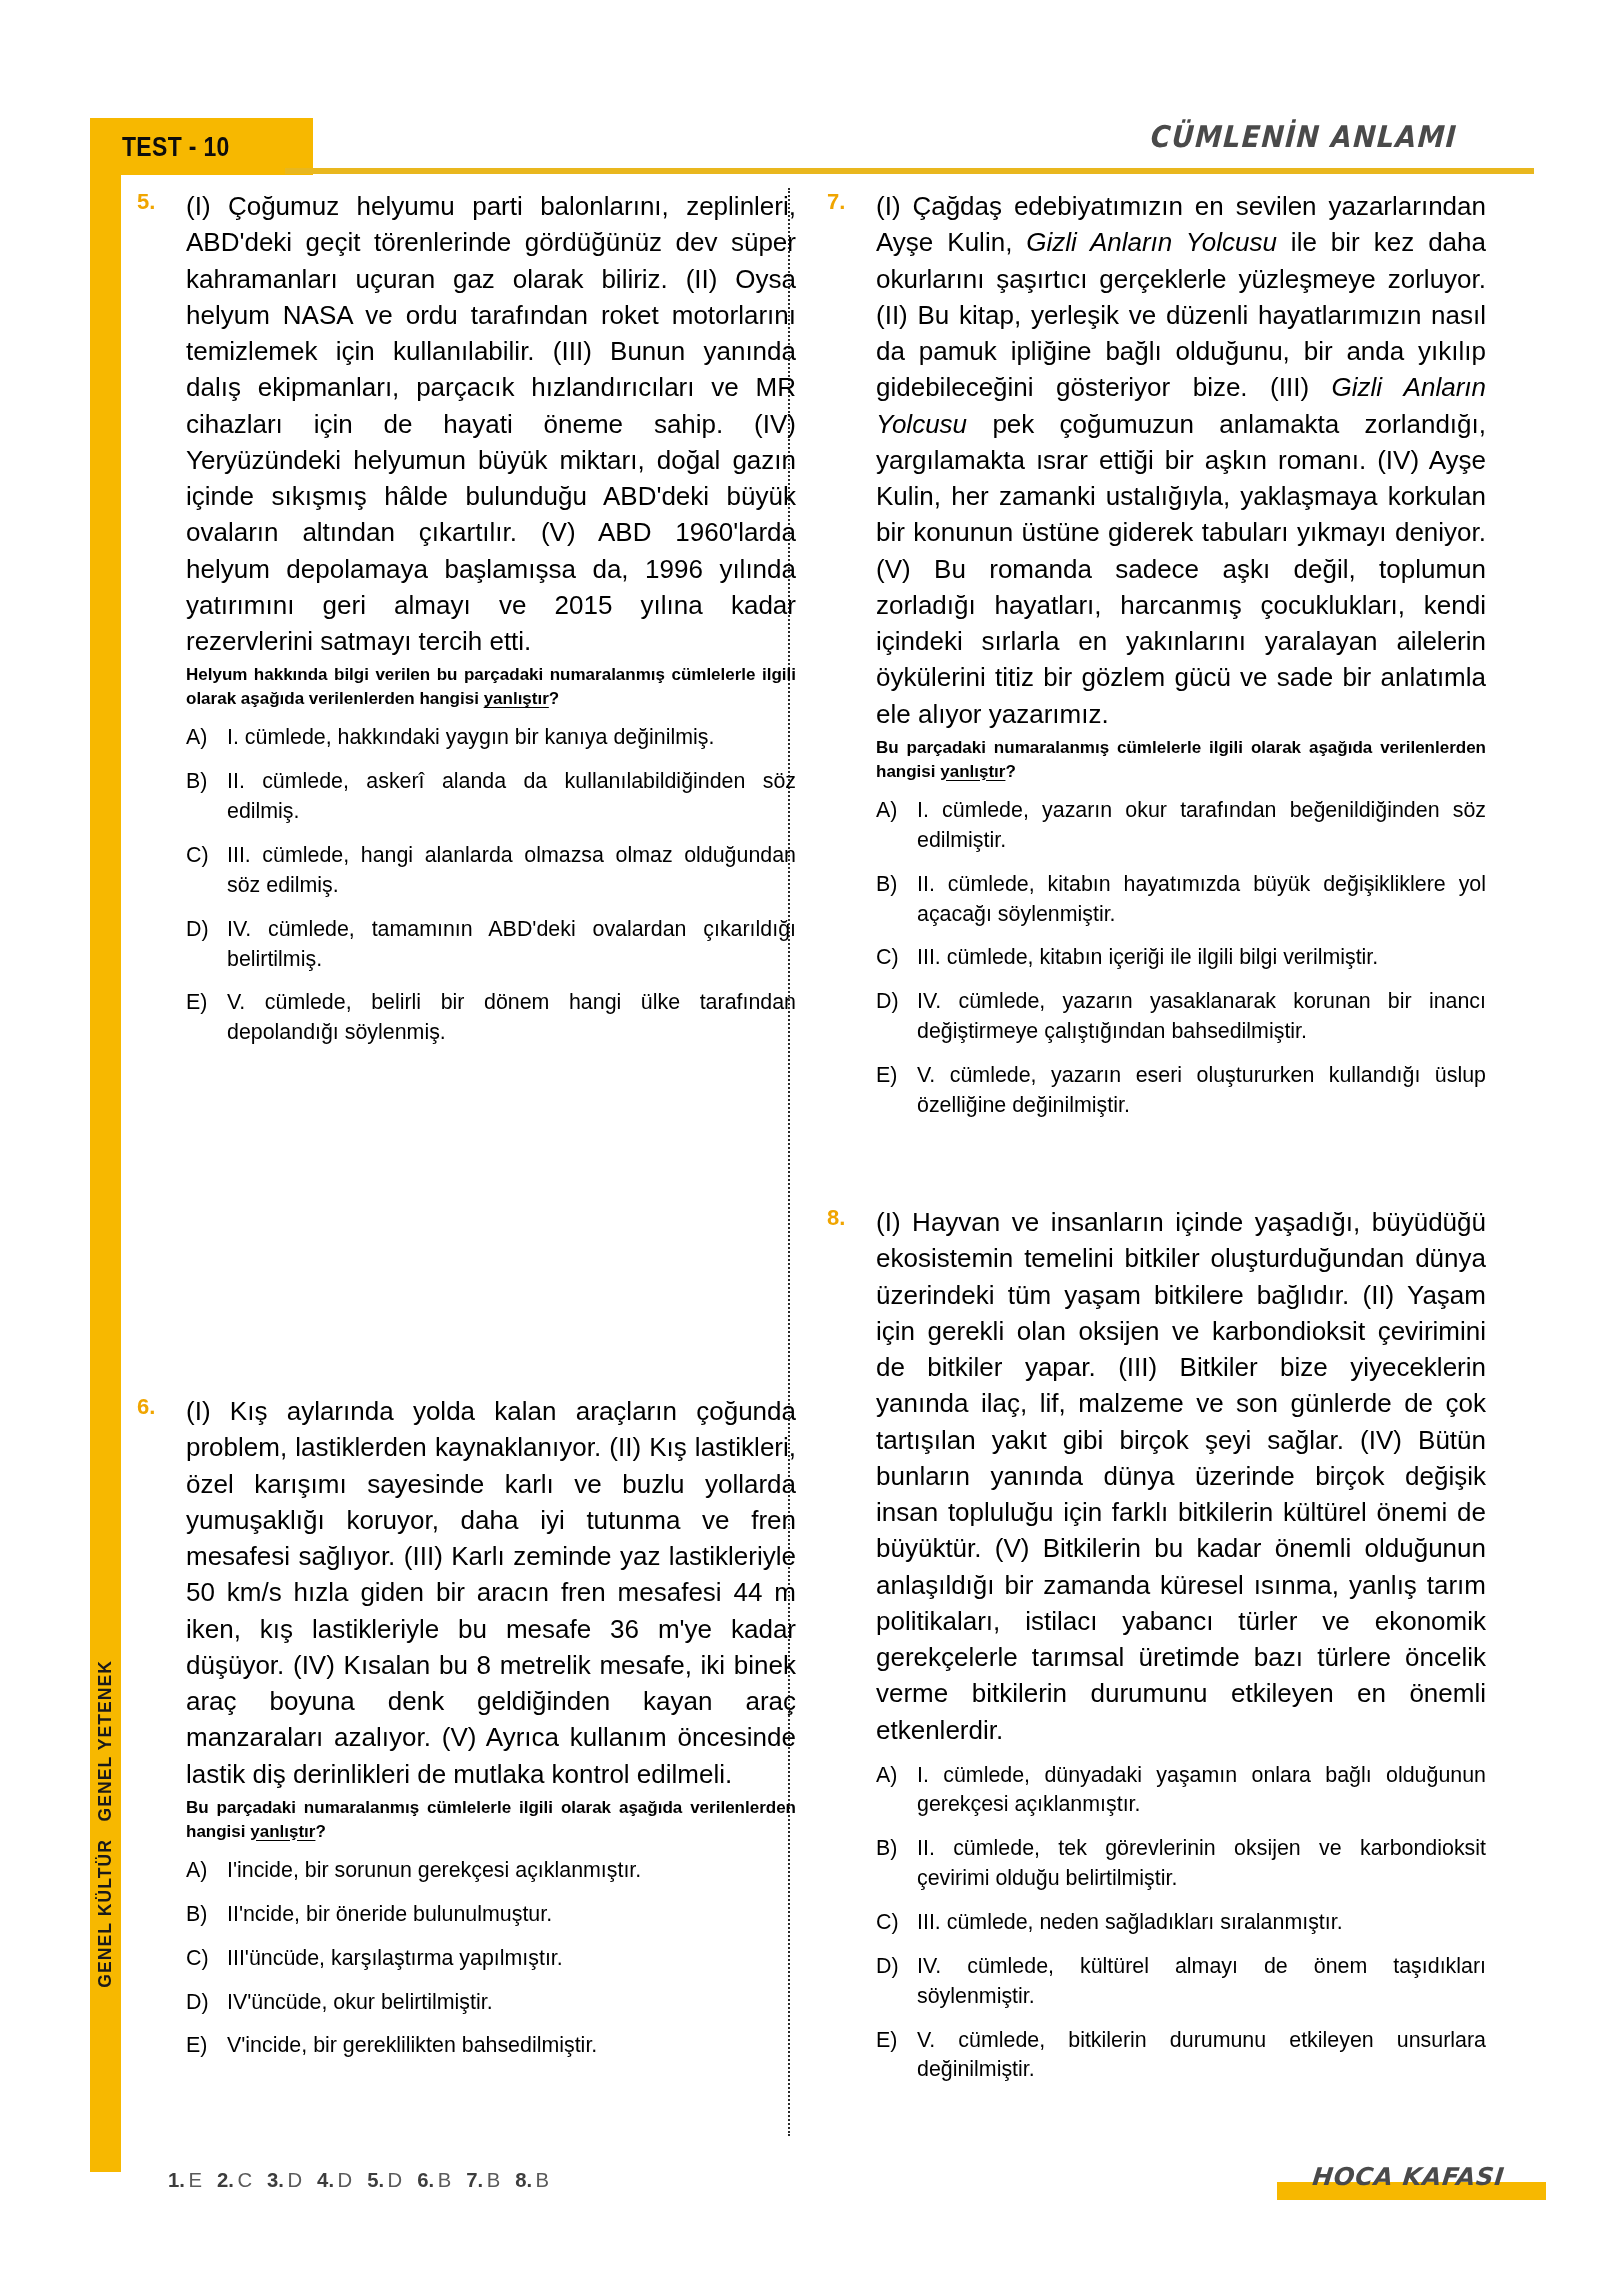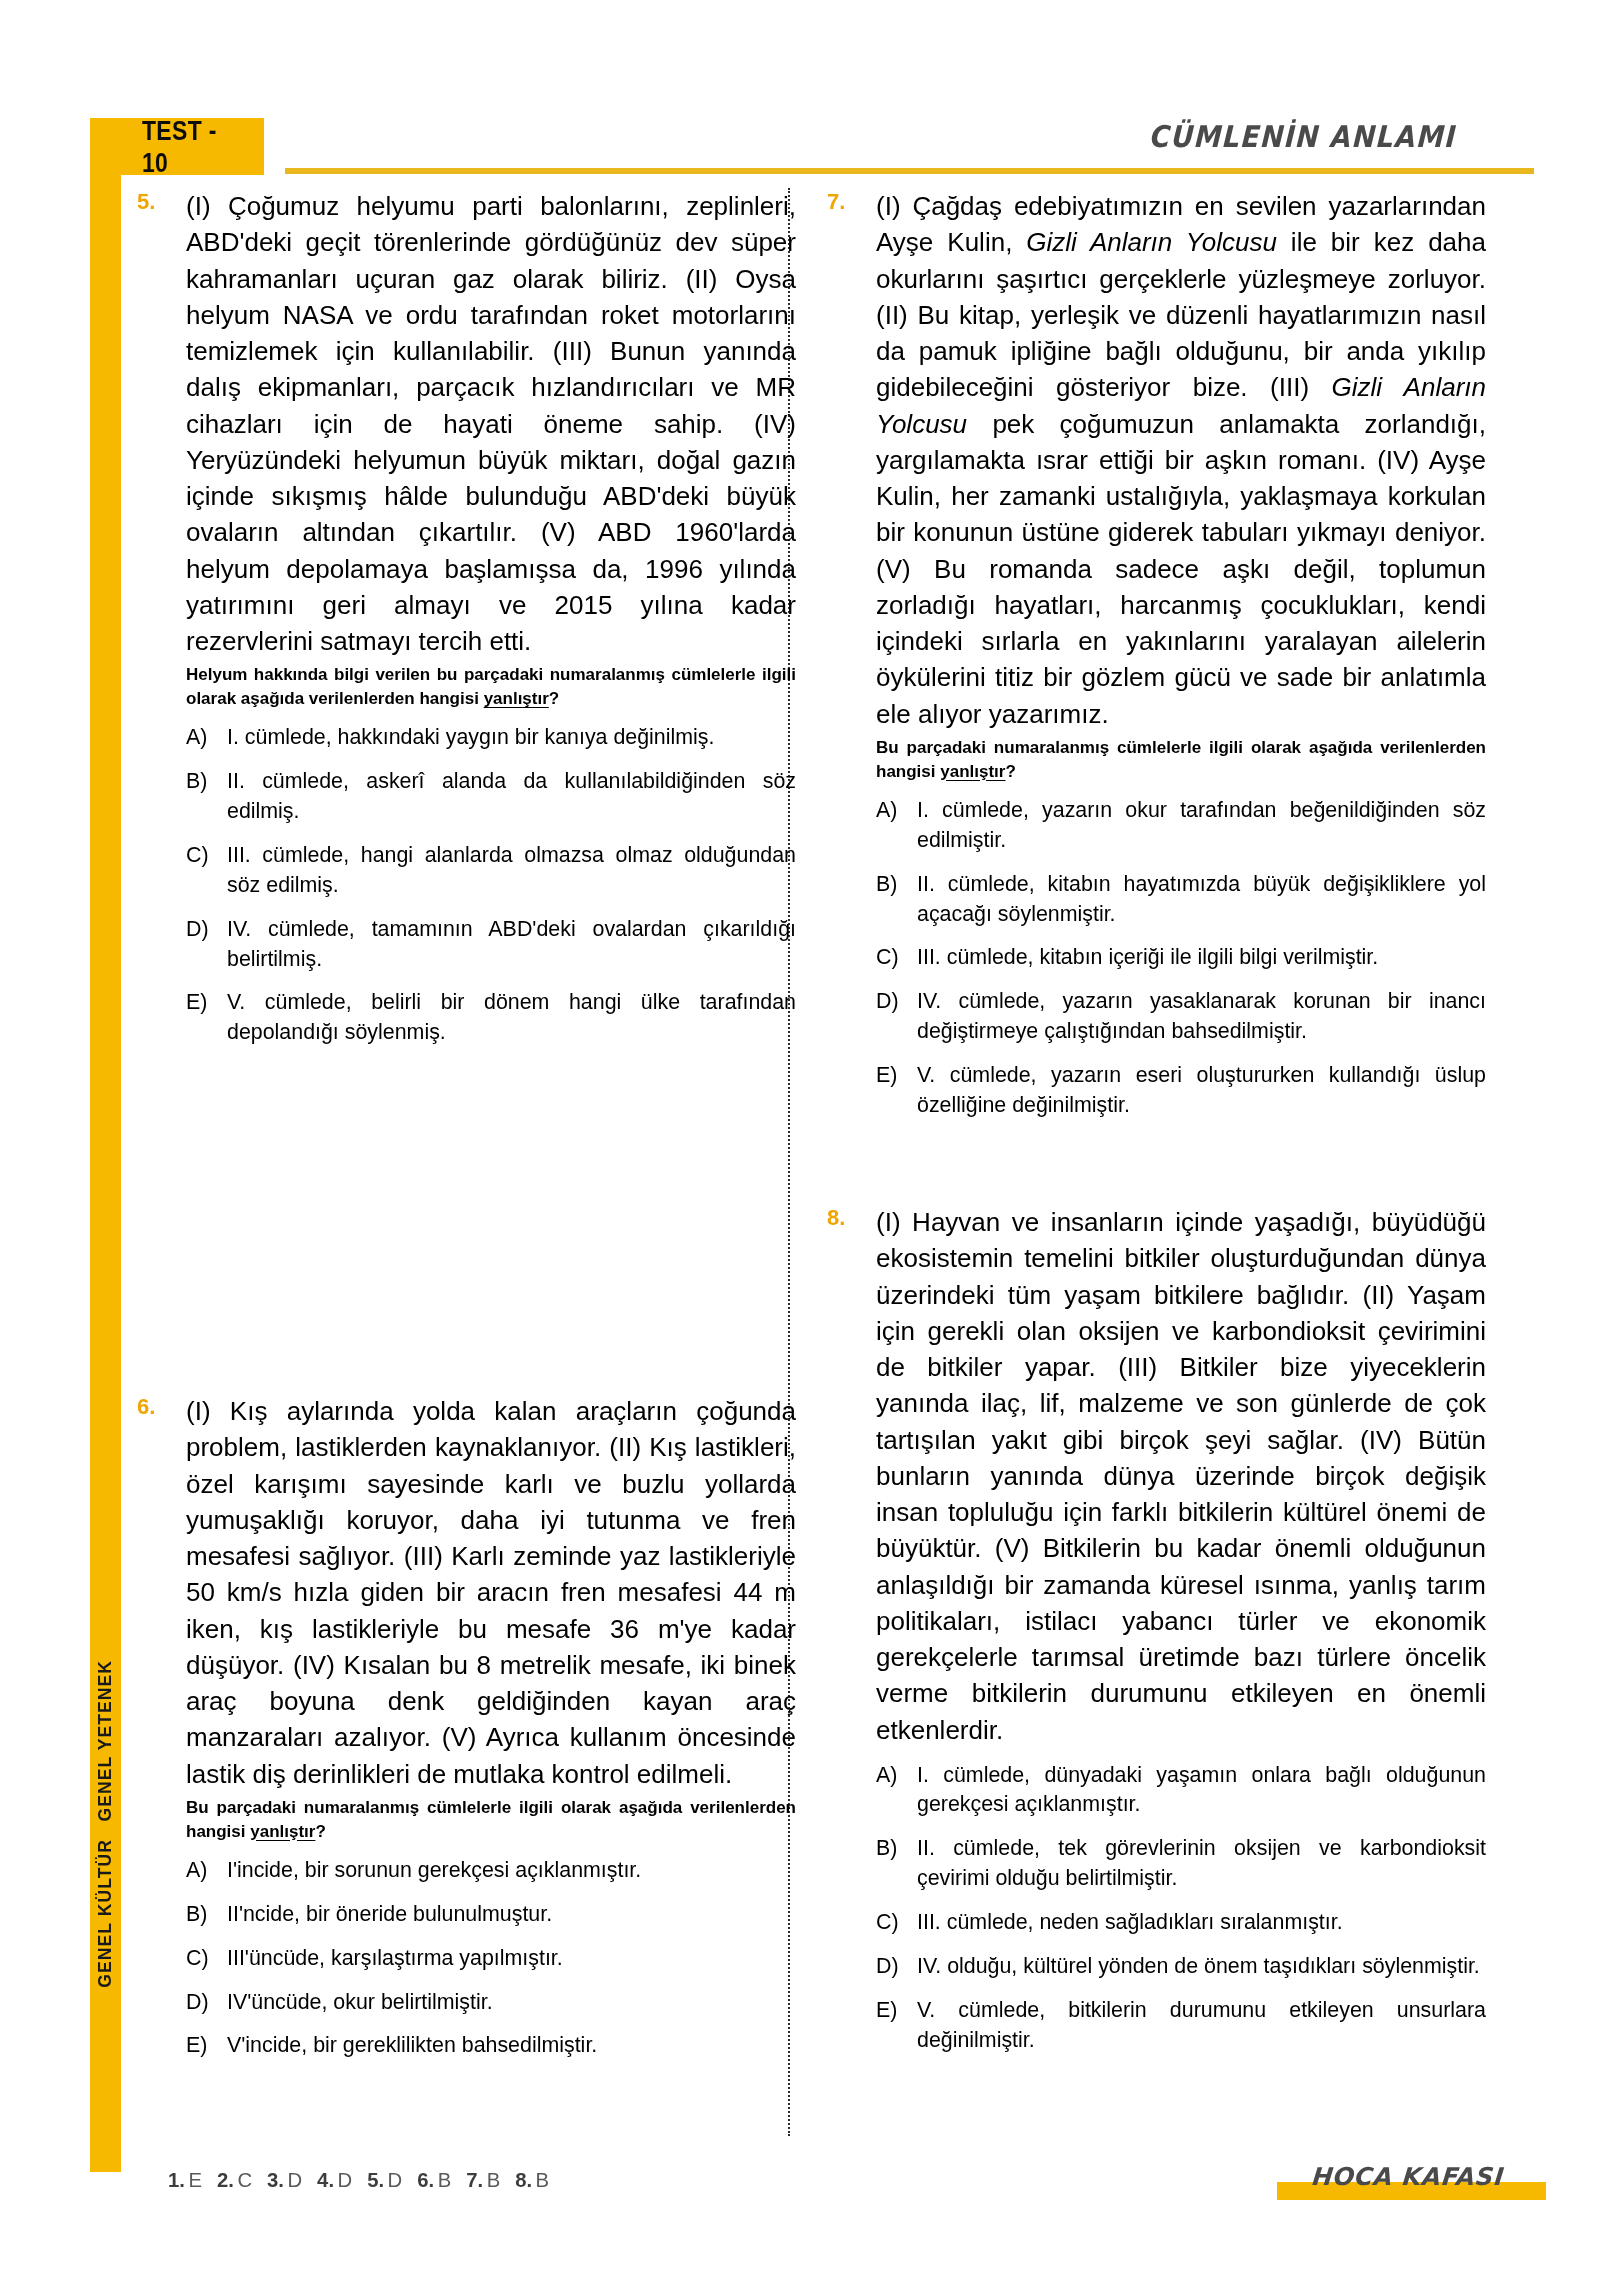--- a/index.html
+++ b/index.html
@@ -62,26 +62,26 @@
     position: absolute;
     left: 90px;
     top: 118px;
     width: 1443px;
     height: 64px;
   }
   .test-badge {
     position: absolute;
     left: 0;
     top: 0;
-    width: 174px;
+    width: 223px;
     height: 57px;
     background: #F7B800;
     display: flex;
     align-items: center;
-    padding-left: 52px;
+    padding-left: 32px;
   }
   .test-badge span {
     font-family: "Liberation Sans Narrow", "Liberation Sans", sans-serif;
     font-weight: bold;
     font-size: 28px;
     letter-spacing: 0.4px;
     color: #0d0d0d;
     transform: scaleX(0.82);
     transform-origin: left center;
   }
@@ -363,21 +363,21 @@
           <div class="opt">
             <span class="opt-letter">B)</span>
             <span class="opt-text">II. cümlede, tek görevlerinin oksijen ve karbondioksit çevirimi olduğu belirtilmiştir.</span>
           </div>
           <div class="opt">
             <span class="opt-letter">C)</span>
             <span class="opt-text">III. cümlede, neden sağladıkları sıralanmıştır.</span>
           </div>
           <div class="opt">
             <span class="opt-letter">D)</span>
-            <span class="opt-text">IV. olduğu, kültürel yönden de önem taşıdıkları söylenmiştir.</span>
+            <span class="opt-text">IV. cümlede, kültürel almayı de önem taşıdıkları söylenmiştir.</span>
           </div>
           <div class="opt">
             <span class="opt-letter">E)</span>
             <span class="opt-text">V. cümlede, bitkilerin durumunu etkileyen unsurlara değinilmiştir.</span>
           </div>
         </div>
       </div>
     </div>
 
   </div>

